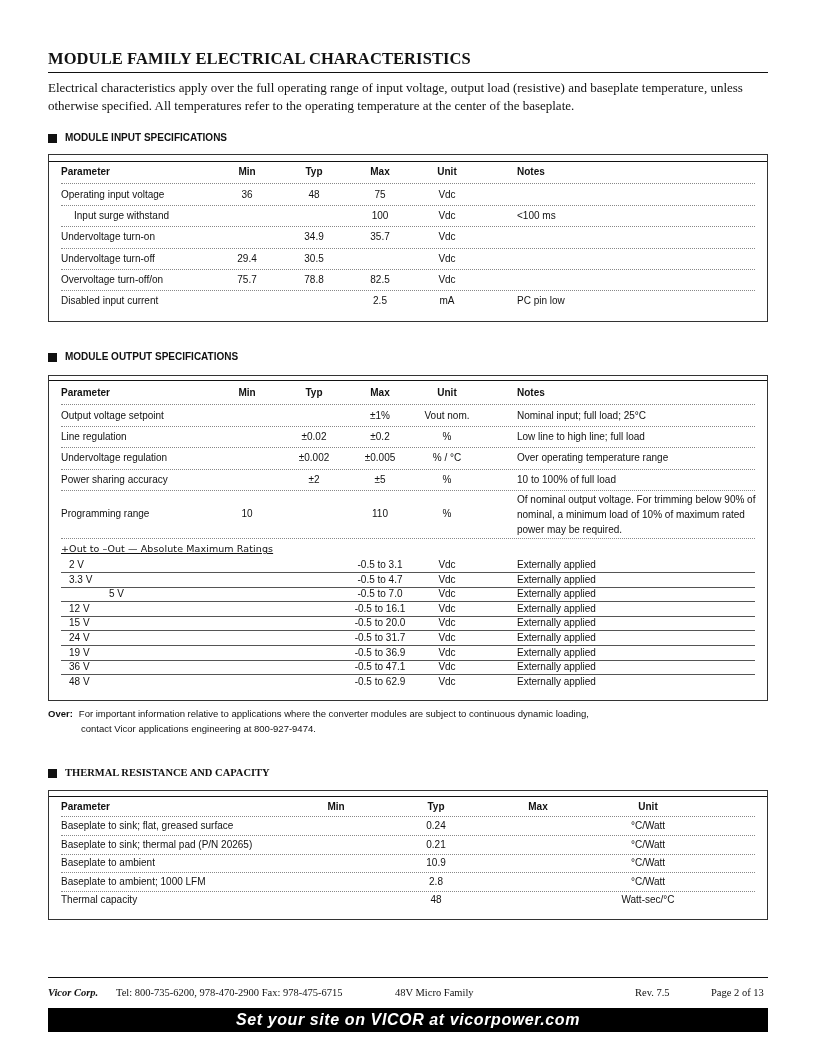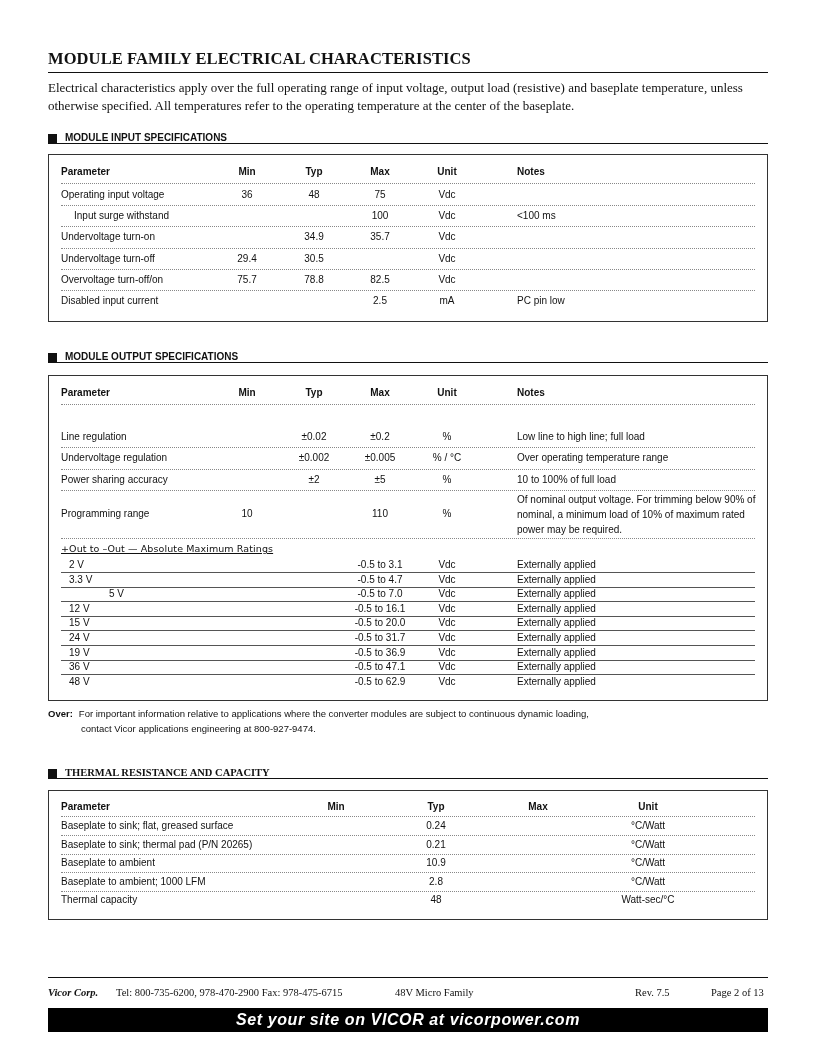--- a/index.html
+++ b/index.html
@@ -12,21 +12,21 @@
     letter-spacing: 0.1px; padding-bottom: 3px; border-bottom: 1.5px solid #111;
   }
   .intro {
     position: absolute; top: 79px; left: 0; width: 720px;
     font-family: "Liberation Serif", serif; font-size: 13px; line-height: 18px;
   }
 
   .sec-head {
     position: absolute; left: 0; width: 720px;
     font-family: "Liberation Sans", sans-serif; font-weight: bold; font-size: 10px;
-    padding-bottom: 0; border-bottom: 1.5px solid #111;
+    padding-bottom: 18px; border-bottom: 1.5px solid #111;
     display: flex; align-items: flex-end;
   }
   .sec-head.serif { font-family: "Liberation Serif", serif; font-size: 10.5px; }
   .sq { display: inline-block; width: 9px; height: 9px; background: #111; margin-right: 8px; }
 
   .box {
     position: absolute; left: 0; width: 718px; border: 1px solid #333;
     font-family: "Liberation Sans", sans-serif; font-size: 10px;
   }
   .row {
@@ -142,20 +142,28 @@
   </div>
   <div class="box" id="output-box" style="top:375px; height:324px;">
       <div class="row hdr" style="top: 8px; height: 20px;">
         <span class="cell" style="left: 0px; top: 3px;">Parameter</span>
         <span class="cell c" style="left: 186px; top: 3px;">Min</span>
         <span class="cell c" style="left: 253px; top: 3px;">Typ</span>
         <span class="cell c" style="left: 319px; top: 3px;">Max</span>
         <span class="cell c" style="left: 386px; top: 3px;">Unit</span>
         <span class="cell" style="left: 456px; top: 3px;">Notes</span>
       </div>
+      <div class="row" style="top: 29px; height: 21px;">
+        <span class="cell" style="left: 0px; top: 4.5px;">Output voltage setpoint</span>
+        <span class="cell c" style="left: 186px; top: 4.5px;"></span>
+        <span class="cell c" style="left: 253px; top: 4.5px;"></span>
+        <span class="cell c" style="left: 319px; top: 4.5px;">±1%</span>
+        <span class="cell c" style="left: 386px; top: 4.5px;">Vout nom.</span>
+        <span class="cell" style="left: 456px; top: 4.5px;">Nominal input; full load; 25°C</span>
+      </div>
       <div class="row" style="top: 50px; height: 21px;">
         <span class="cell" style="left: 0px; top: 4.5px;">Line regulation</span>
         <span class="cell c" style="left: 186px; top: 4.5px;"></span>
         <span class="cell c" style="left: 253px; top: 4.5px;">±0.02</span>
         <span class="cell c" style="left: 319px; top: 4.5px;">±0.2</span>
         <span class="cell c" style="left: 386px; top: 4.5px;">%</span>
         <span class="cell" style="left: 456px; top: 4.5px;">Low line to high line; full load</span>
       </div>
       <div class="row" style="top: 71px; height: 22px;">
         <span class="cell" style="left: 0px; top: 5px;">Undervoltage regulation</span>

